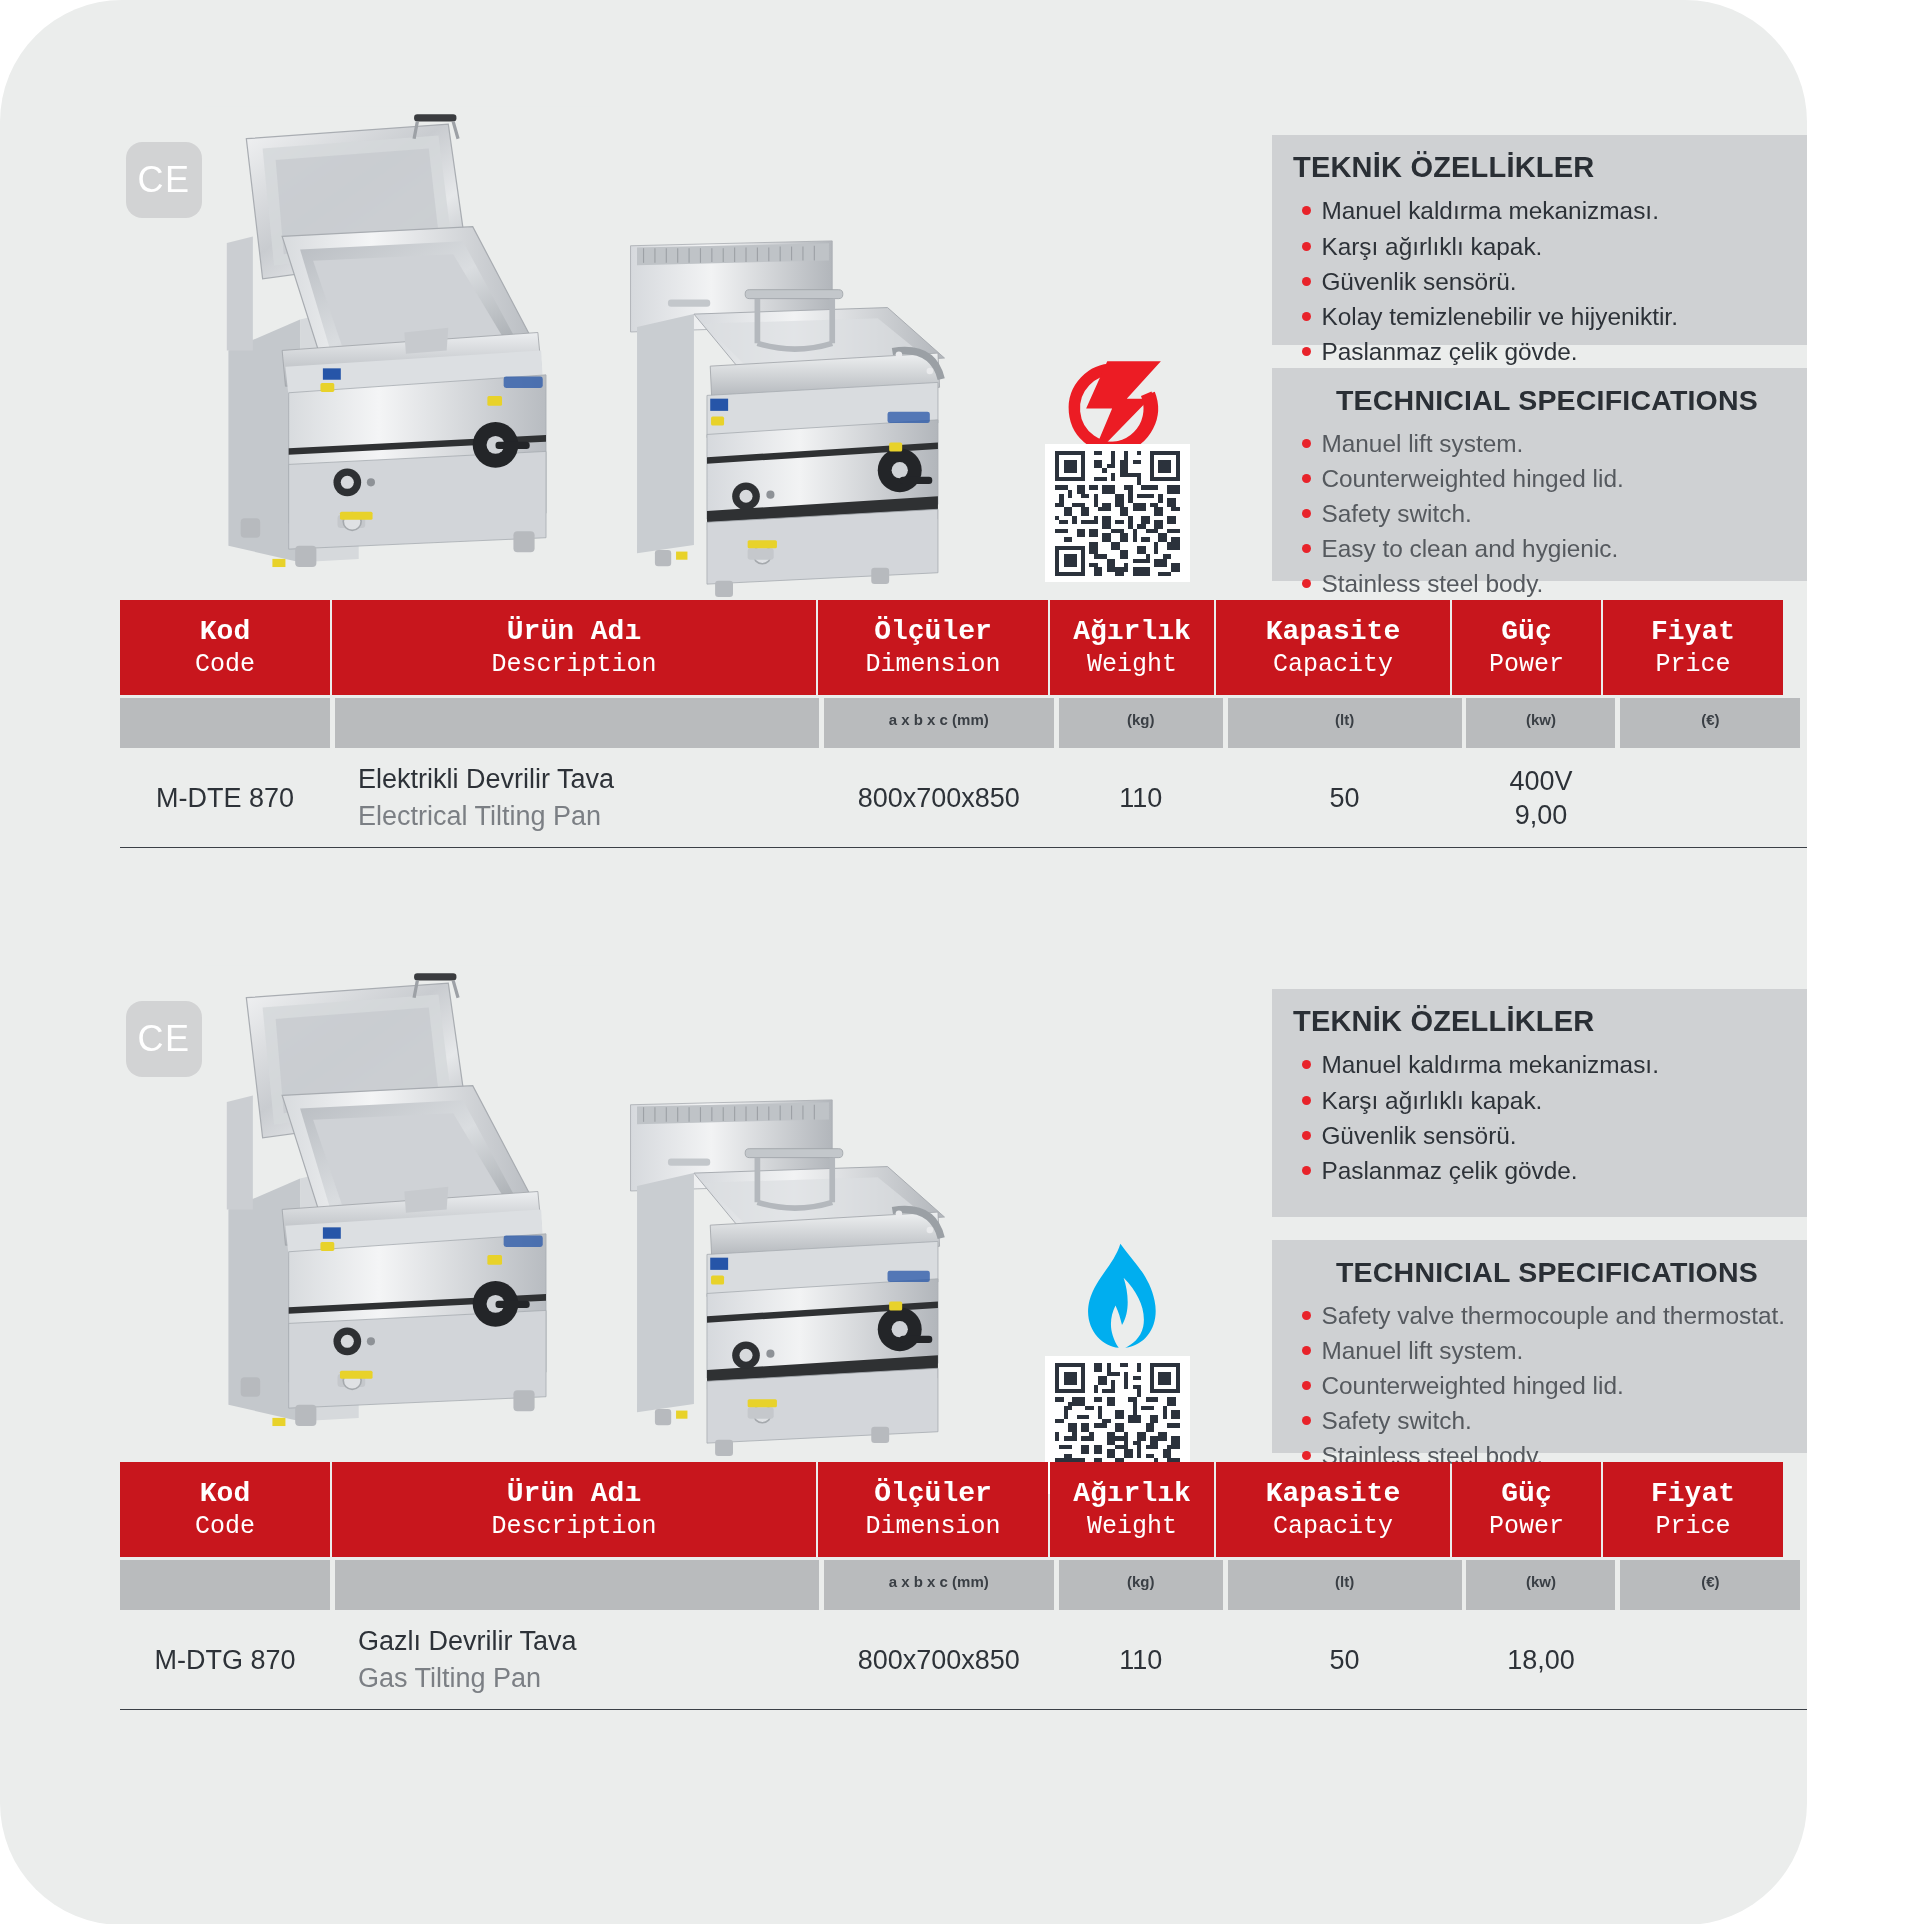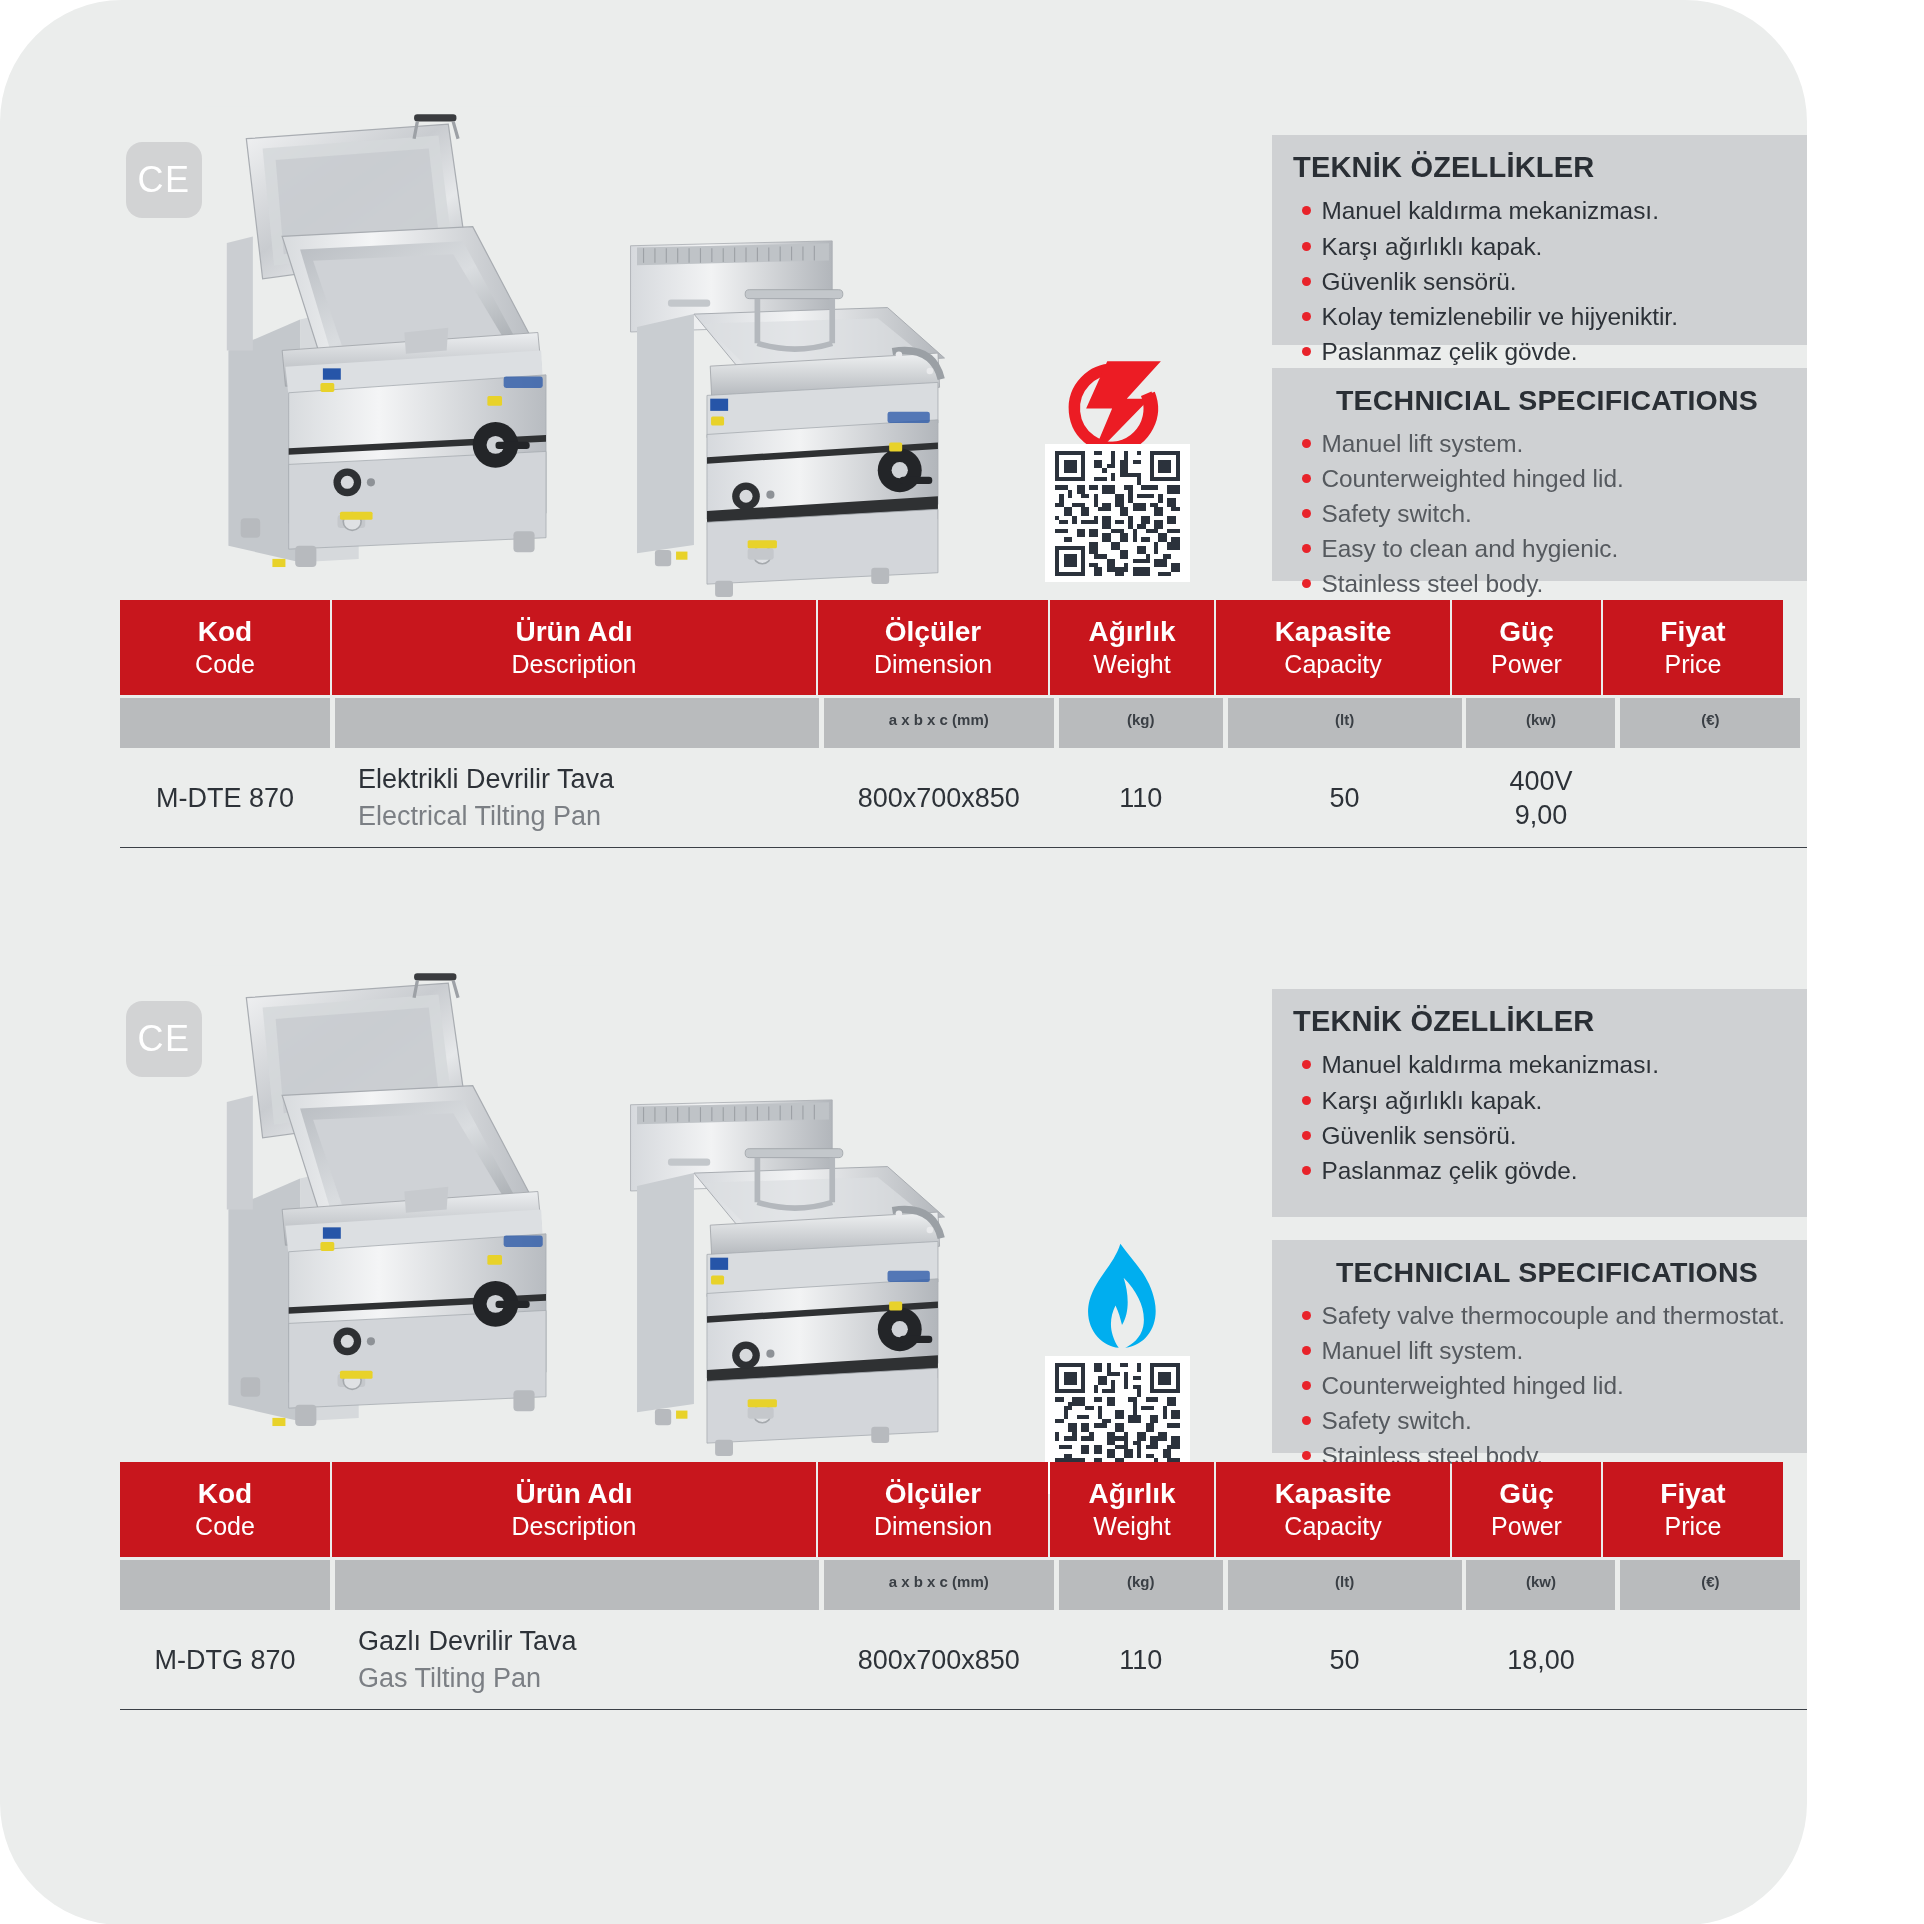--- a/index.html
+++ b/index.html
@@ -115,21 +115,21 @@
     width: 9px;
     height: 9px;
     border-radius: 50%;
     background: #e8232a;
   }
 
   
   .tbl { position: absolute; left: 120px; width: 1687px; }
   .tbl-1 { top: 600px; }
 
-  .thead { display: flex; gap: 2px; }
+  .thead { display: flex; gap: 2px; font-family: Liberation Mono, monospace; }
   .th {
     background: #c8161d;
     color: #ffffff;
     text-align: center;
     padding: 14.7px 3.3px 14.7px 3.3px;
     box-sizing: border-box;
   }
   .th-tr { font-size: 28px; font-weight: bold; line-height: 1.22; }
   .th-en { font-size: 25px; font-weight: 400; line-height: 1.25; }
 

